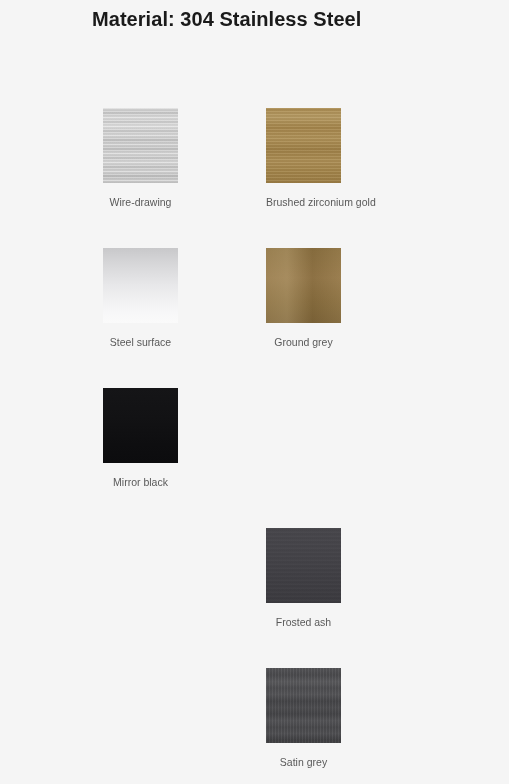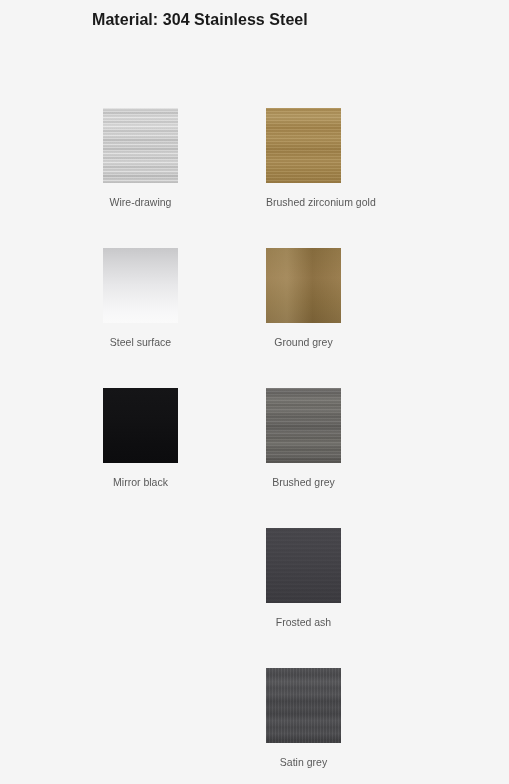--- a/index.html
+++ b/index.html
@@ -17,21 +17,21 @@
     -webkit-font-smoothing: antialiased;
   }
 
   .heading {
     position: absolute;
     left: 92px;
     top: 10px;
     width: 380px;
   }
   .heading-line {
-    font-size: 16px;
+    font-size: 20px;
     font-weight: bold;
     color: #1a1a1a;
     line-height: 19px;
     letter-spacing: 0.05px;
     white-space: nowrap;
   }
 
   .swatch-grid {
     position: absolute;
     left: 0;
@@ -210,26 +210,20 @@
     </div>
   </div>
 
   <div class="grid-row">
     <div class="grid-cell col-0">
       <div class="swatch">
         <div class="swatch-tex m-matte-black"></div>
       </div>
       <div class="swatch-label">Mirror black</div>
     </div>
-    <div class="grid-cell col-1">
-      <div class="swatch">
-        <div class="swatch-tex m-brushed-grey"></div>
-      </div>
-      <div class="swatch-label">Brushed grey</div>
-    </div>
   </div>
 
   <div class="grid-row">
     <div class="grid-cell col-0 empty">
       
       
     </div>
     <div class="grid-cell col-1">
       <div class="swatch">
         <div class="swatch-tex m-frosted-ash"></div>

